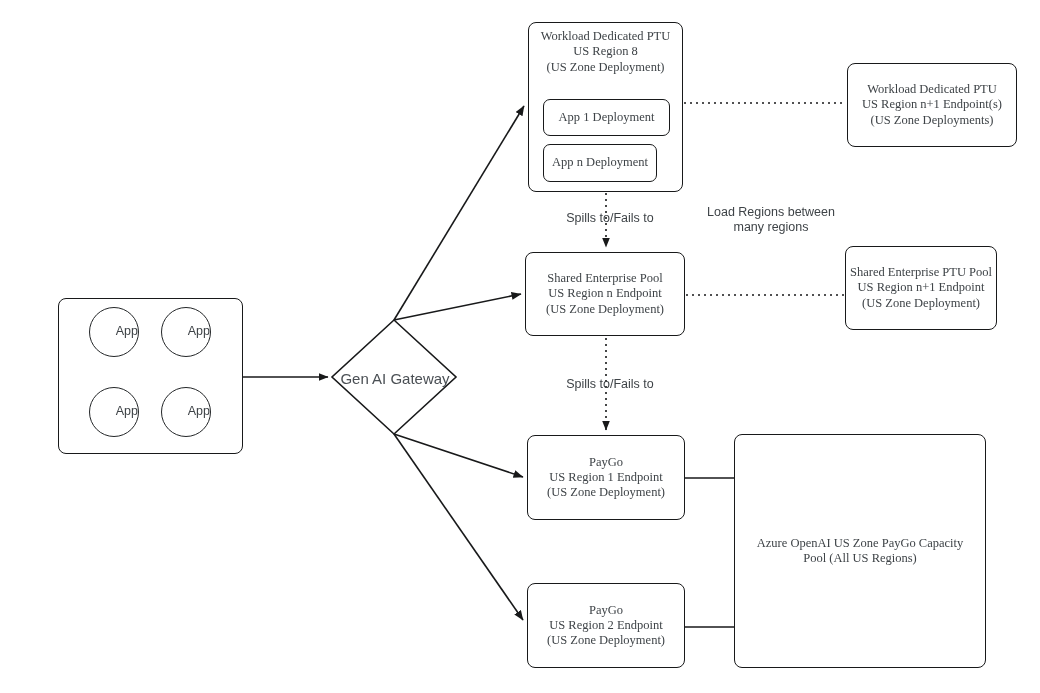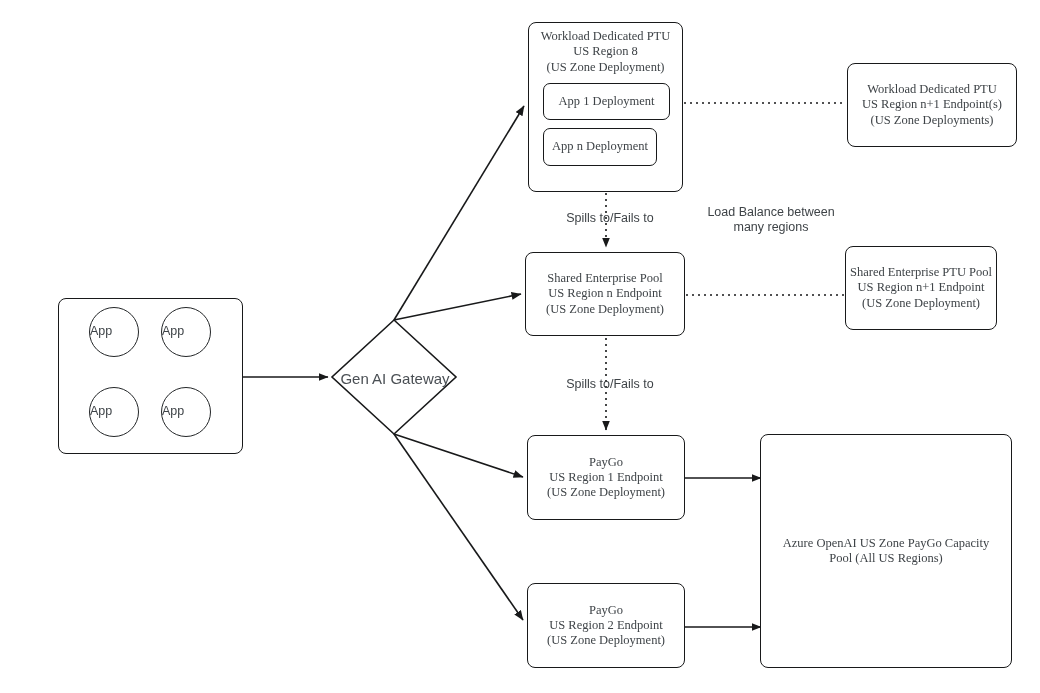--- a/index.html
+++ b/index.html
@@ -38,31 +38,32 @@
     position: absolute;
     box-sizing: border-box;
     background: #ffffff;
     border: 1.6px solid #18191a;
     border-radius: 7px;
     display: flex;
     align-items: center;
     justify-content: center;
     font-size: 12.5px;
     color: #3e4347;
+    margin-top: 16px;
   }
   .app-circle {
     position: absolute;
     box-sizing: border-box;
     width: 50px; height: 50px;
     border: 1.6px solid #232628;
     border-radius: 50%;
     background: #ffffff;
     display: flex;
     align-items: center;
-    justify-content: flex-start;
+    justify-content: flex-end;
     font-size: 12.5px;
     color: #3e4347;
   }
   .edge-label {
     position: absolute;
     transform: translate(-50%, -50%);
     font-size: 12.5px;
     line-height: 1.2;
     color: #3e4347;
     text-align: center;
@@ -157,25 +158,25 @@
     <div class="line">US Region 1 Endpoint</div>
     <div class="line">(US Zone Deployment)</div>
   </div>
 
   <div class="node" style="left:527px; top:583px; width:158px; height:85px;">
     <div class="line">PayGo</div>
     <div class="line">US Region 2 Endpoint</div>
     <div class="line">(US Zone Deployment)</div>
   </div>
 
-  <div class="node" style="left:760px; top:434px; width:252px; height:234px;">
+  <div class="node" style="left:734px; top:434px; width:252px; height:234px;">
     <div class="line">Azure OpenAI US Zone PayGo Capacity</div>
     <div class="line">Pool (All US Regions)</div>
   </div>
 
   <div class="edge-label" style="left:610px; top:218px;">Spills to/Fails to</div>
   <div class="edge-label" style="left:771px; top:220px;">
-    <div>Load Balance between</div>
+    <div>Load Regions between</div>
     <div>many regions</div>
   </div>
   <div class="edge-label" style="left:610px; top:384px;">Spills to/Fails to</div>
 
 </div>
 
 </body></html>

